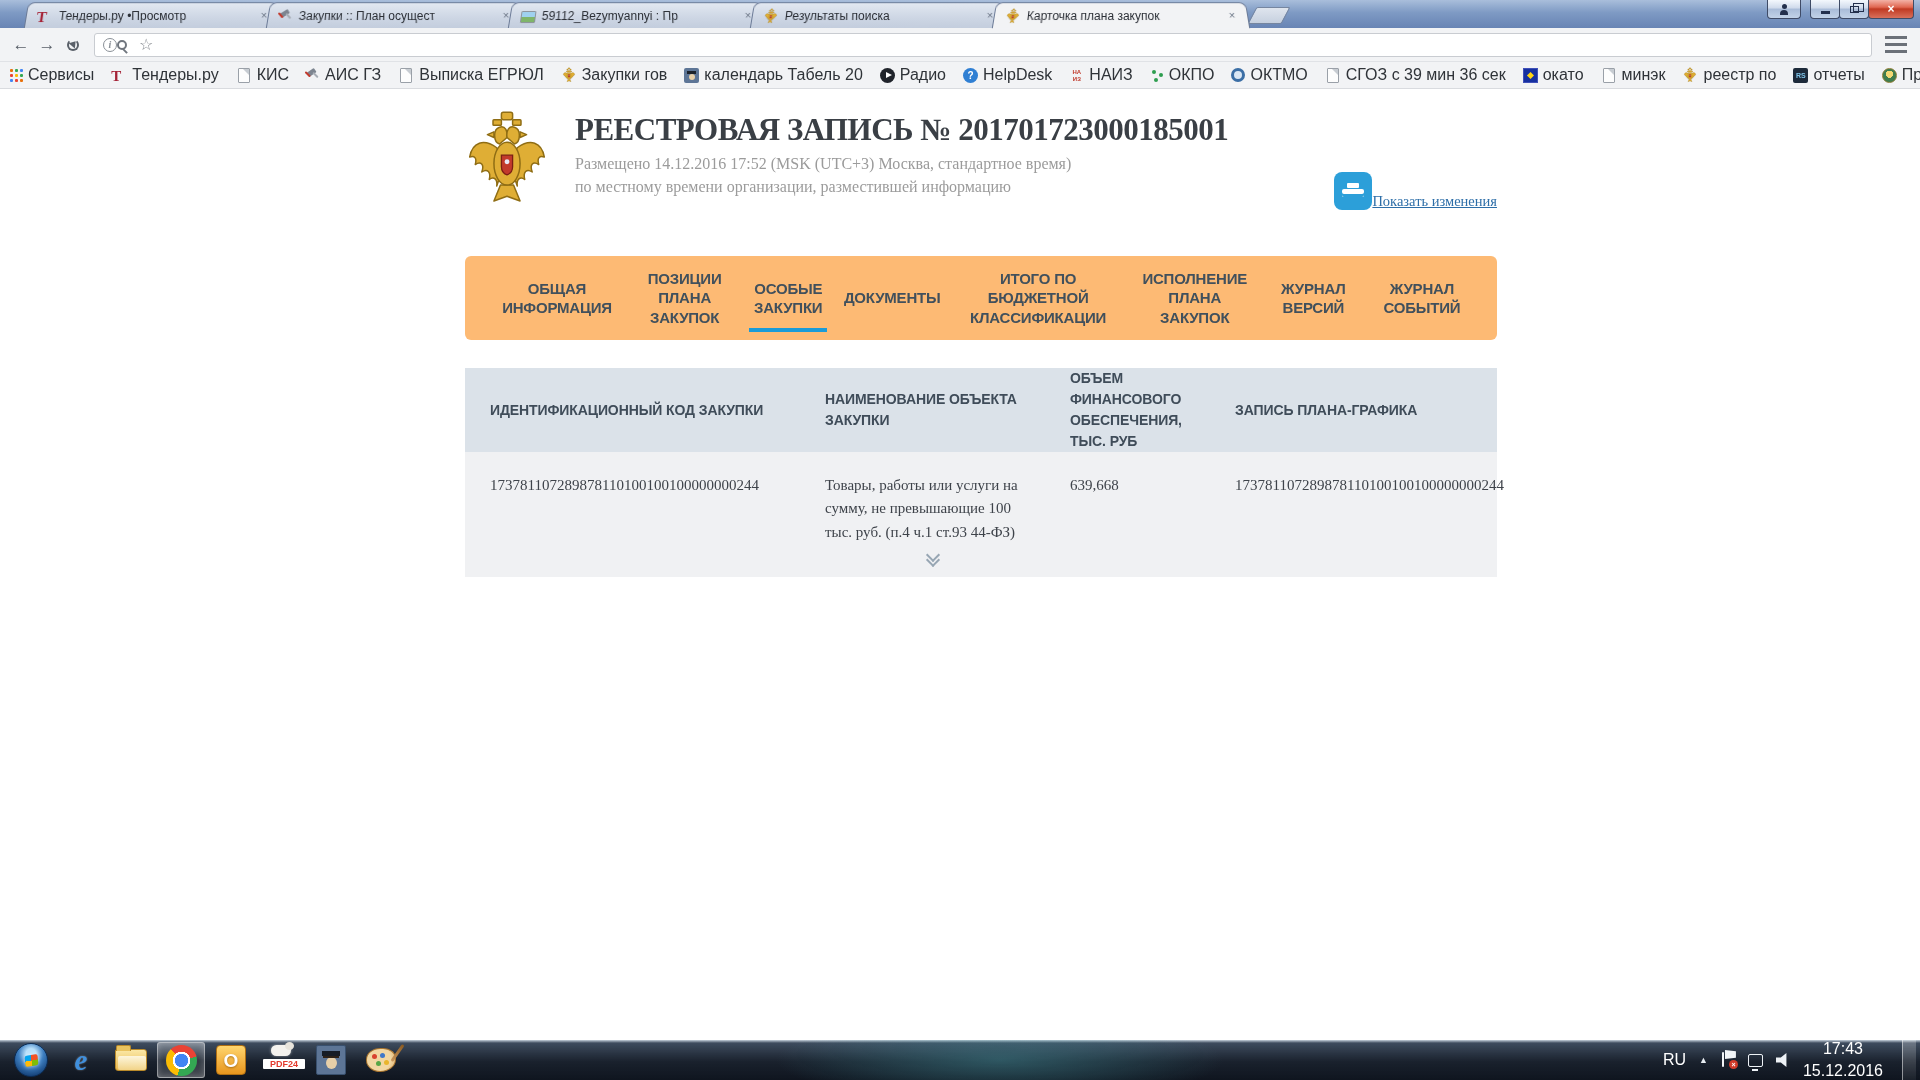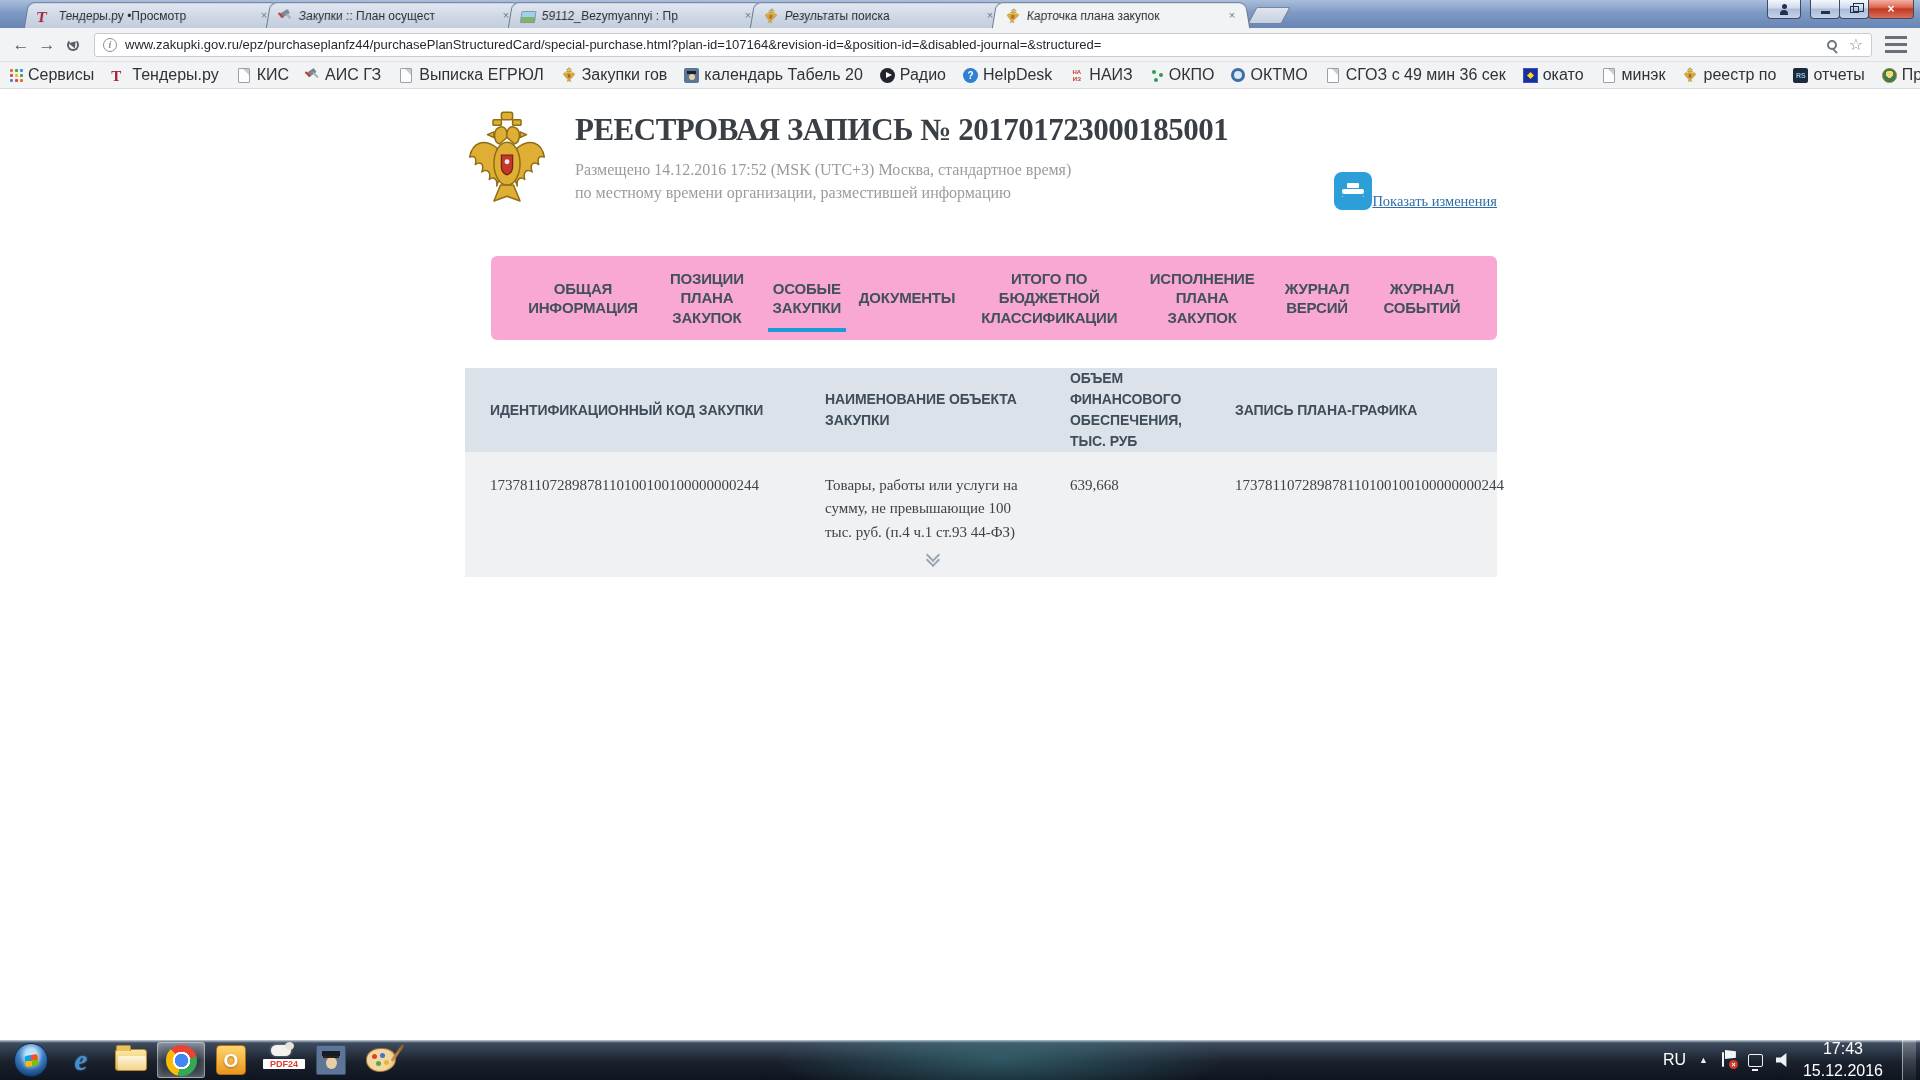--- a/index.html
+++ b/index.html
@@ -97,31 +97,31 @@
   .ic-eagle svg { display:block; }
 
   
   .content { position:absolute; top:89px; left:0; width:100%; height:951px; background:#fff; overflow:hidden; }
   .container { width:1032px; margin-left:465px; position:relative; }
   .pagehead { display:flex; margin-top:17px; }
   .coat { width:84px; height:104px; flex:none; }
   .headtext { margin-left:26px; flex:1; }
   .pagetitle { font-family:"Liberation Serif",serif; font-weight:bold; font-size:31px; color:#3a3f45;
     letter-spacing:-0.5px; margin-top:6px; white-space:nowrap; }
-  .posted { font-family:"Liberation Serif",serif; font-size:16px; color:#9b9b9b; line-height:1.45; margin-top:10px; }
+  .posted { font-family:"Liberation Serif",serif; font-size:16px; color:#9b9b9b; line-height:1.45; margin-top:4px; }
   .headright { flex:none; display:flex; align-items:flex-end; padding-top:40px; }
   .printbtn { width:38px; height:38px; border-radius:8px; background:#2c9fd9; display:flex; align-items:center; justify-content:center; }
   .print-glyph { width:22px; height:17px; position:relative; }
   .print-glyph::before { content:""; position:absolute; top:0; left:5px; width:12px; height:5px; background:#fff; border-radius:1px; }
   .print-glyph::after { content:""; position:absolute; top:6px; left:0; width:22px; height:8px; background:#fff; border-radius:2px;
      box-shadow:inset 0 -3px 0 #2c9fd9, inset 0 -5px 0 #fff; }
   .showchanges { margin-top:17px; font-family:"Liberation Serif",serif; font-size:14.5px; color:#2d6ea8; text-decoration:underline; }
 
-  .navtabs { margin-top:46px; height:84px; background:#f9a8d4; border-radius:6px;
-    display:flex; align-items:center; justify-content:space-between; padding:0 24px;margin-left:26px; }
+  .navtabs { margin-top:46px; height:84px; background:#fdba74; border-radius:6px;
+    display:flex; align-items:center; justify-content:space-between; padding:0 24px; }
   .navtab { position:relative; height:100%; display:flex; align-items:center; justify-content:center; padding:0 2px; }
   .navtab .nlbl { text-align:center; font-size:15px; font-weight:bold; color:#41505c; line-height:1.28; letter-spacing:-0.2px; }
   .navtab .underline { display:none; }
   .navtab.active .underline { display:block; position:absolute; bottom:8px; left:50%; transform:translateX(-50%);
     width:78px; height:4px; background:#1b9bd7; }
   .w1{max-width:132px}.w2{max-width:96px}.w3{max-width:84px}.w4{max-width:168px}.w5{max-width:140px}.w6{max-width:118px}.w7{max-width:92px}.w8{max-width:98px}
 
   .ptable { margin-top:28px; }
   .thead { display:flex; background:#dbe2e9; min-height:72px; align-items:center; }
   .trow  { display:flex; background:#f0f1f3; min-height:125px; }
@@ -265,21 +265,20 @@
   </div>
 
   <div class="toolbar">
     <div class="navbtn">←</div>
     <div class="navbtn">→</div>
     <div class="navbtn">
         <span class="reload-glyph"></span>
       </div>
     <div class="omnibox">
       <span class="info-circ">i</span>
-      <span class="urltext">www.zakupki.gov.ru/epz/purchaseplanfz44/purchasePlanStructuredCard/special-purchase.html?plan-id=107164&amp;revision-id=&amp;position-id=&amp;disabled-journal=&amp;structured=</span>
       <span class="mag-glyph"></span>
       <span class="star-glyph">☆</span>
     </div>
     <div class="menubtn"></div>
   </div>
 
   <div class="bookmarksbar">
     <div class="bm">
         <span class="ic-apps"></span>
         <span class="lbl">Сервисы</span>
@@ -327,21 +326,21 @@
     <div class="bm">
         <span class="ic-okpo"></span>
         <span class="lbl">ОКПО</span>
       </div>
     <div class="bm">
         <span class="ic-ring"></span>
         <span class="lbl">ОКТМО</span>
       </div>
     <div class="bm">
         <span class="ic-page"></span>
-        <span class="lbl">СГОЗ с 49 мин 36 сек</span>
+        <span class="lbl">СГОЗ с 39 мин 36 сек</span>
       </div>
     <div class="bm">
         <span class="ic-okato"></span>
         <span class="lbl">окато</span>
       </div>
     <div class="bm">
         <span class="ic-page"></span>
         <span class="lbl">минэк</span>
       </div>
     <div class="bm">

